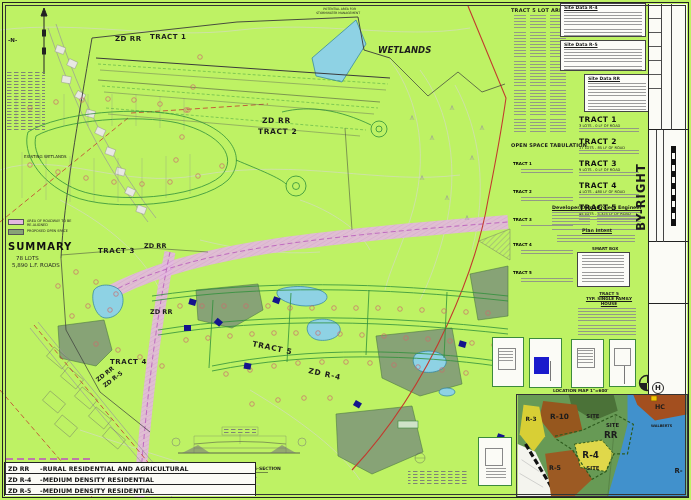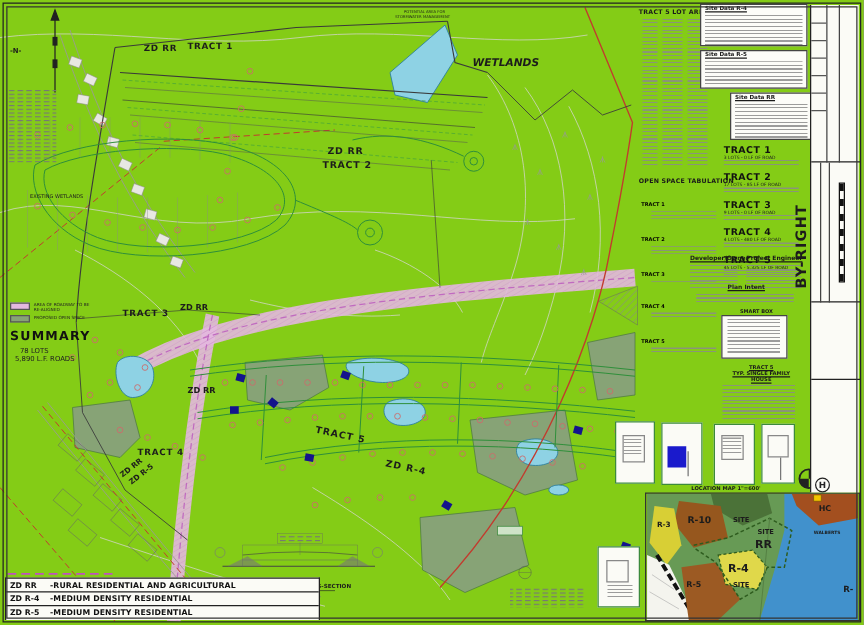--- a/index.html
+++ b/index.html
@@ -1,17 +1,17 @@
 <!DOCTYPE html>
 <html><head>
 <meta charset="utf-8">
 <style>
   html,body{margin:0;padding:0;background:#888;}
   *{box-sizing:border-box;font-family:"DejaVu Sans",sans-serif;}
-  .sheet{position:relative;width:691px;height:500px;background:#84cc16;overflow:hidden;}
+  .sheet{position:relative;width:691px;height:500px;background:#bef264;overflow:hidden;}
   .frame-outer{position:absolute;left:2px;top:2px;right:2px;bottom:2px;border:1.6px solid #222;pointer-events:none;z-index:50;}
   .frame-inner{position:absolute;left:5px;top:5px;right:5px;bottom:5px;border:0.6px solid #333;pointer-events:none;z-index:50;}
   svg{position:absolute;left:0;top:0;}
   .sim{background-image:repeating-linear-gradient(#8b8b8b 0 0.9px,transparent 0.9px 2.9px);opacity:.85;}
   .abs{position:absolute;}
   .vtext{position:absolute;transform:rotate(-90deg);white-space:nowrap;text-align:center;color:#1c1c1c;}
   .box{border:0.6px solid #444;background:#fcfcf8;}
   .gbox{border:1px solid #3c8a3c;background:#fbfbf6;}
   .panel-title{font-weight:bold;color:#1a1a1a;}
   .tract-name{font-weight:bold;font-size:7.5px;color:#111;letter-spacing:.4px;}
@@ -336,21 +336,21 @@
     </g>
     <g transform="translate(252,346) rotate(12)">
       <text x="0" y="0" font-size="7.5" font-weight="bold" letter-spacing="0.8">TRACT 5</text>
     </g>
     <g transform="translate(308,373) rotate(12)">
       <text x="0" y="0" font-size="7.5" font-weight="bold" letter-spacing="0.8">ZD R-4</text>
     </g>
     <text x="239" y="470" font-size="4.5" font-weight="bold" text-anchor="middle">TYPICAL STREET CROSS-SECTION</text>
   </svg>
 
-  <div class="abs" style="left:8px;top:242px;width:120px;z-index:30;">
+  <div class="abs" style="left:8px;top:219px;width:120px;z-index:30;">
     <div class="swrow">
       <div class="swatch" style="background:#e3b8df;"></div>
       <div class="swlabel"><span>AREA OF ROADWAY TO BE</span><br>
       <span>RE-ALIGNED</span></div>
     </div>
     <div class="swrow">
       <div class="swatch" style="background:#87a376;"></div>
       <div class="swlabel">PROPOSED OPEN SPACE</div>
     </div>
     <div style="font-size:10px;font-weight:bold;letter-spacing:1px;margin-top:6px;color:#111;">SUMMARY</div>

